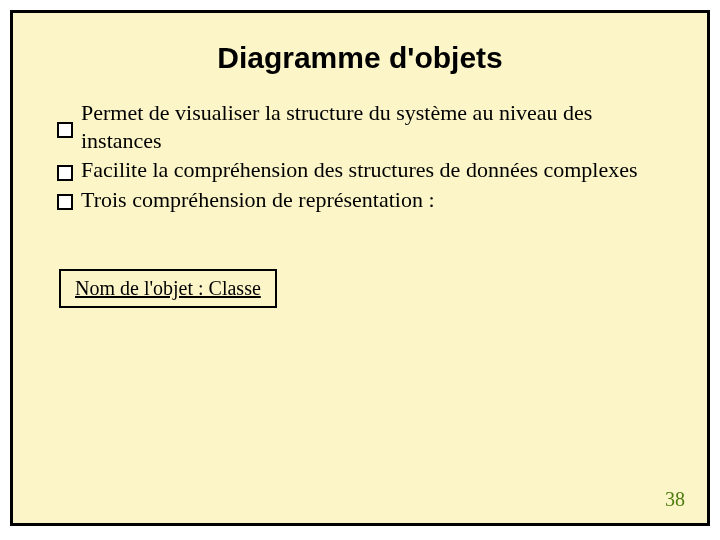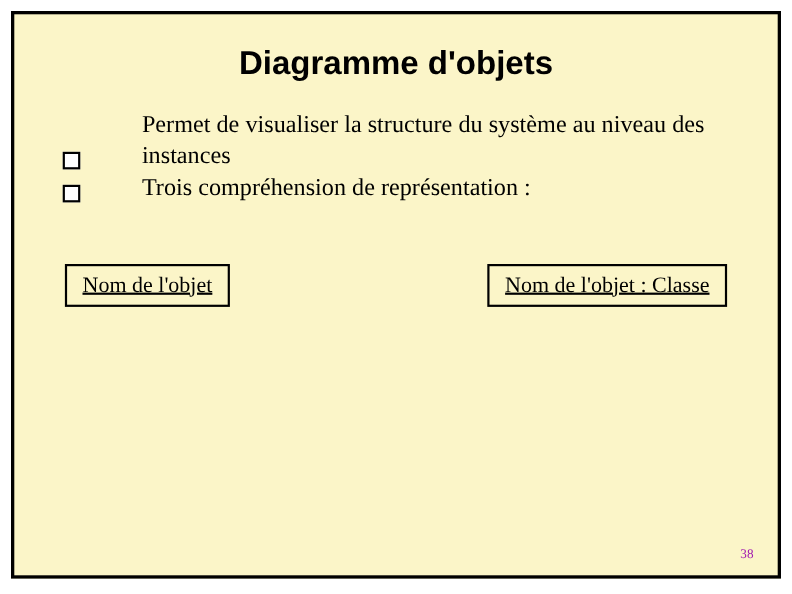--- a/index.html
+++ b/index.html
@@ -35,23 +35,22 @@
   }
   .bullets {
     font-family: "Times New Roman", Times, serif;
     font-size: 22px;
     color: #000;
     line-height: 1.25;
     padding: 0 4px 0 6px;
   }
   .bullet {
     display: flex;
-    align-items: flex-end;
+    align-items: center;
     margin-bottom: 2px;
-    gap: 48px;
   }
   .bullet .sq {
     display: inline-block;
     width: 12px;
     height: 12px;
     border: 2px solid #000;
     background: #fff;
     margin-top: 6px;
     margin-right: 8px;
     flex: 0 0 auto;
@@ -74,44 +73,47 @@
     text-align: center;
     text-decoration: underline;
     padding: 6px 14px;
     white-space: nowrap;
   }
   .page-num {
     position: absolute;
     right: 22px;
     bottom: 12px;
     font-family: "Times New Roman", Times, serif;
-    font-size: 12px;
-    color: #a21caf;
+    font-size: 20px;
+    color: #4d7c0f;
   }
 </style>
 </head>
 <body>
 
 <div class="slide">
   <div class="frame">
 
     <div class="title">Diagramme d'objets</div>
 
     <div class="bullets">
       <div class="bullet">
         <span class="sq"></span>
         <span class="txt">Permet de visualiser la structure du système au niveau des instances</span>
       </div>
       <div class="bullet">
         <span class="sq"></span>
+        <span class="txt">Facilite la compréhension des structures de données complexes</span>
+      </div>
+      <div class="bullet">
+        <span class="sq"></span>
         <span class="txt">Trois compréhension de représentation :</span>
       </div>
     </div>
 
     <div class="boxes">
-      <div class="obj-box">Nom de l'objet</div>
       <div class="obj-box">Nom de l'objet : Classe</div>
     </div>
 
     <div class="page-num">38</div>
 
   </div>
 </div>
 
 </body></html>

